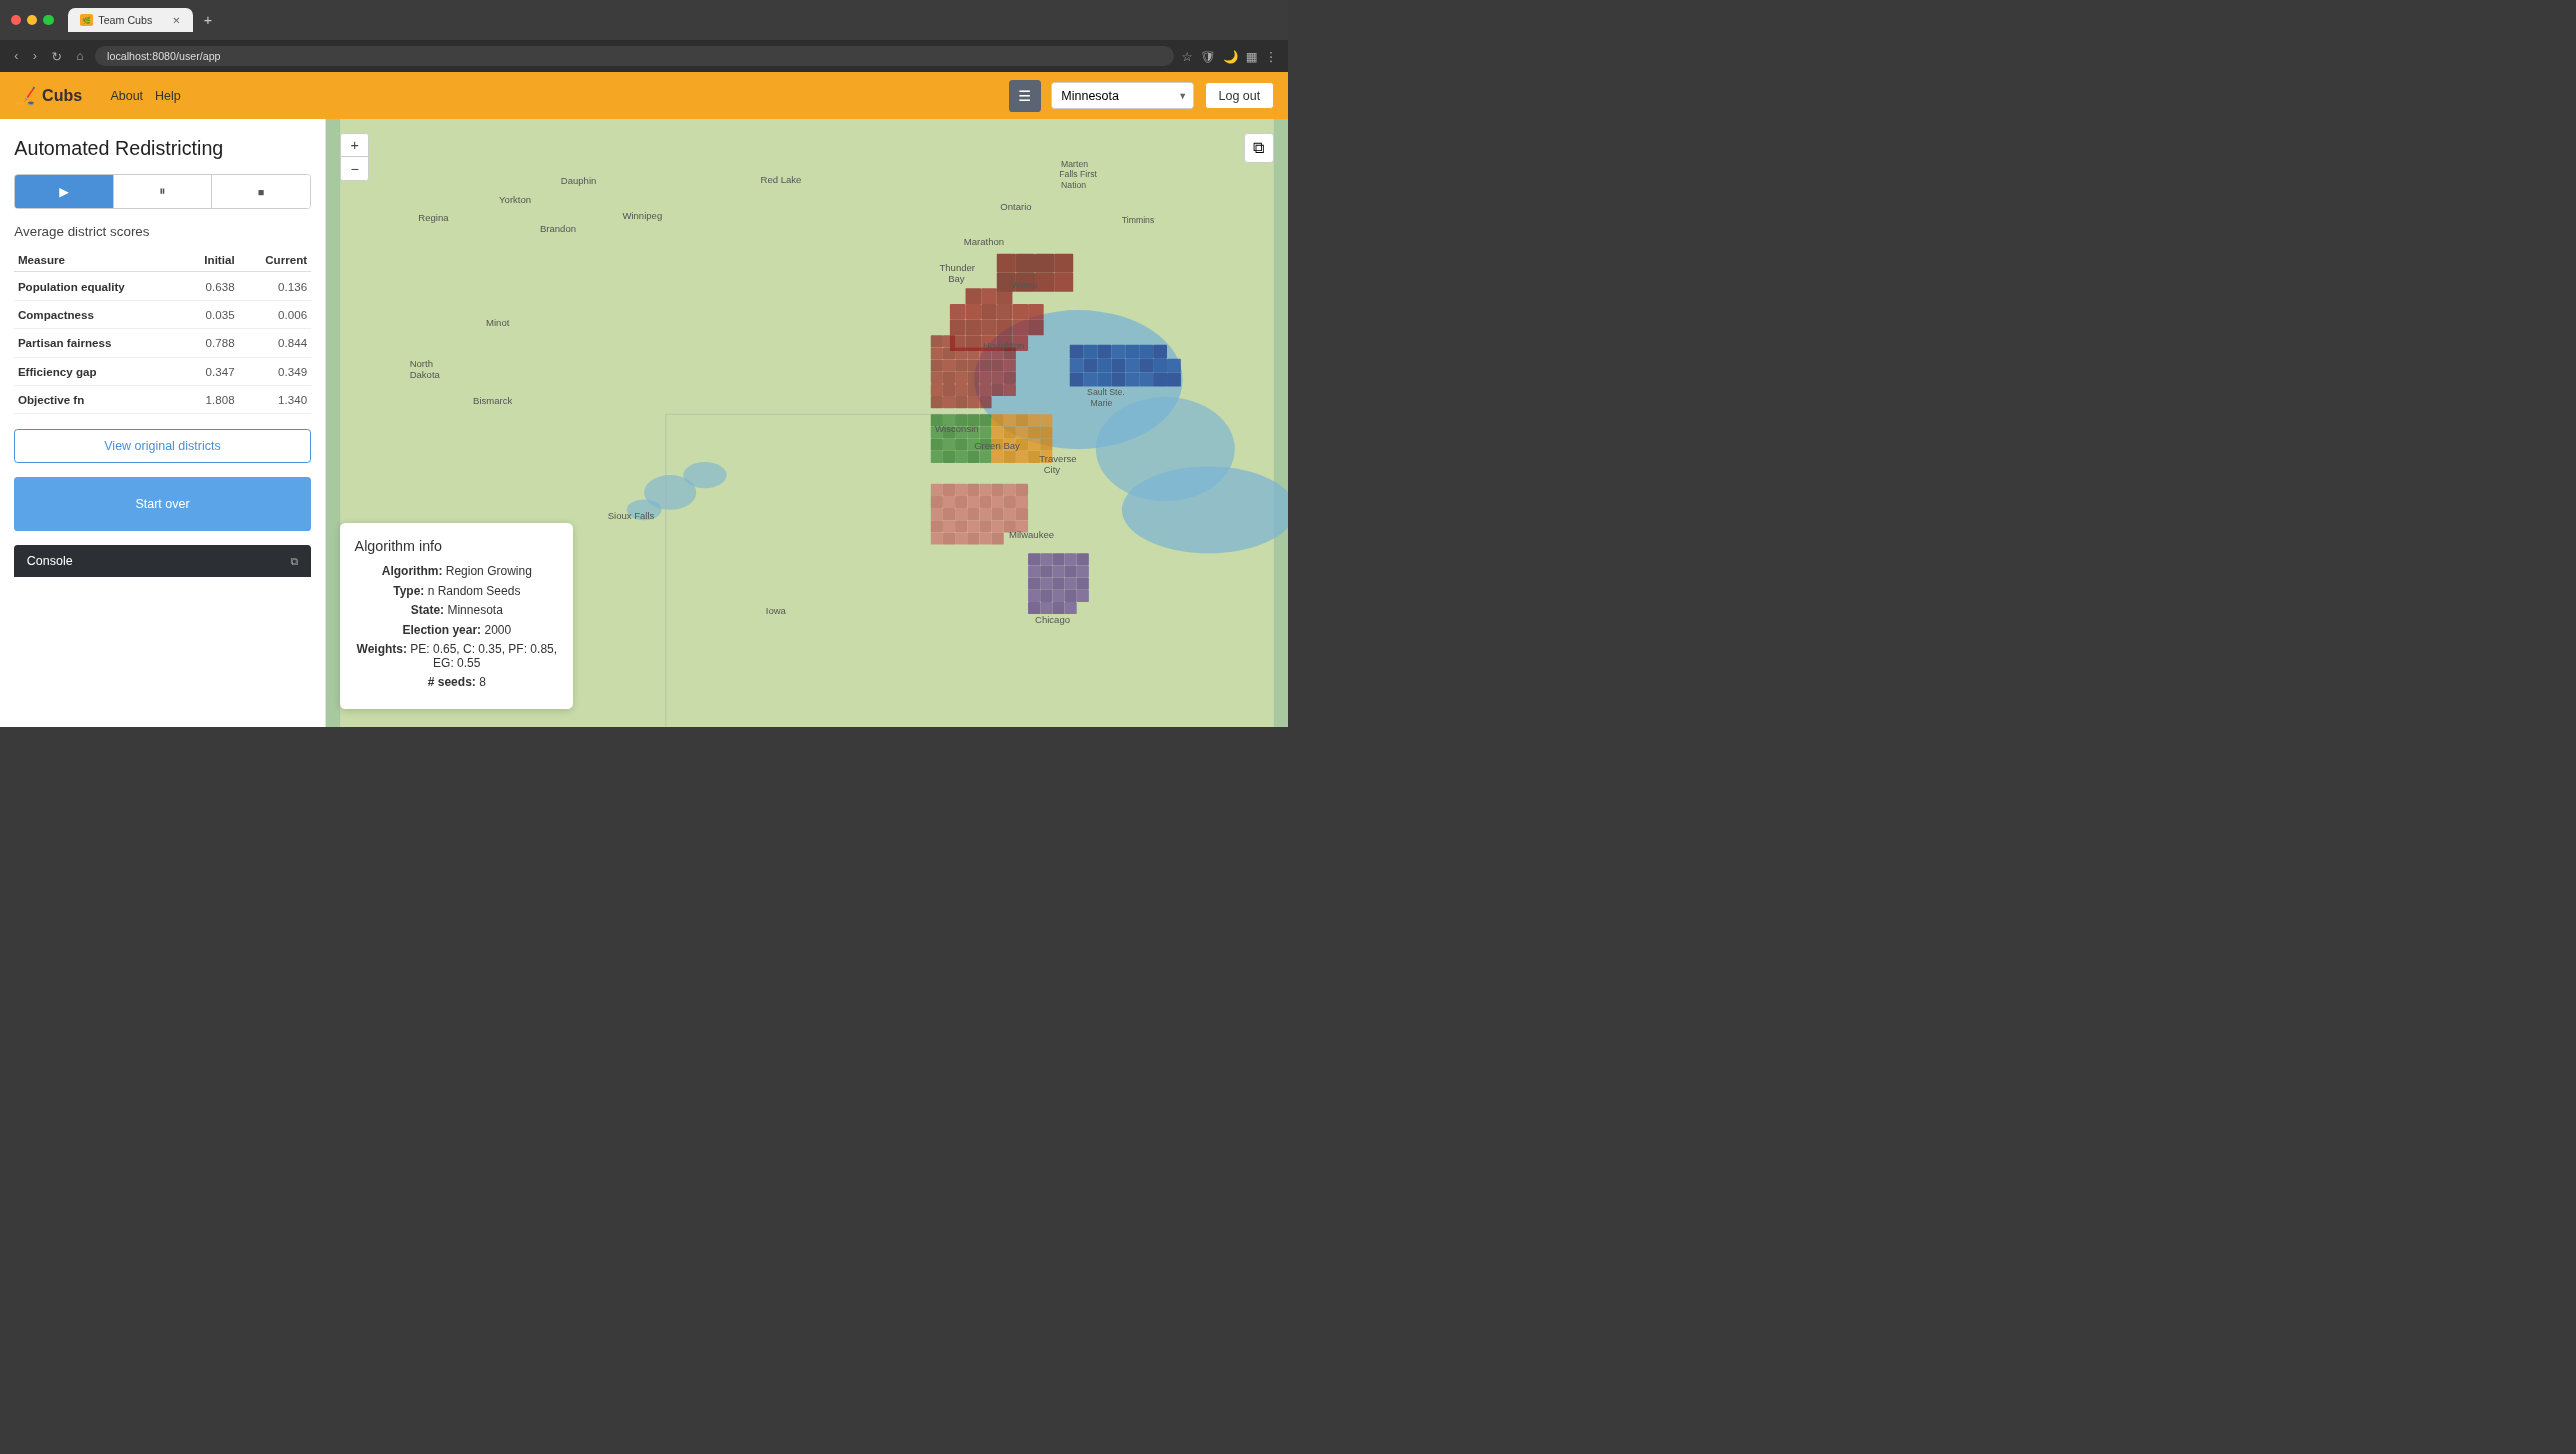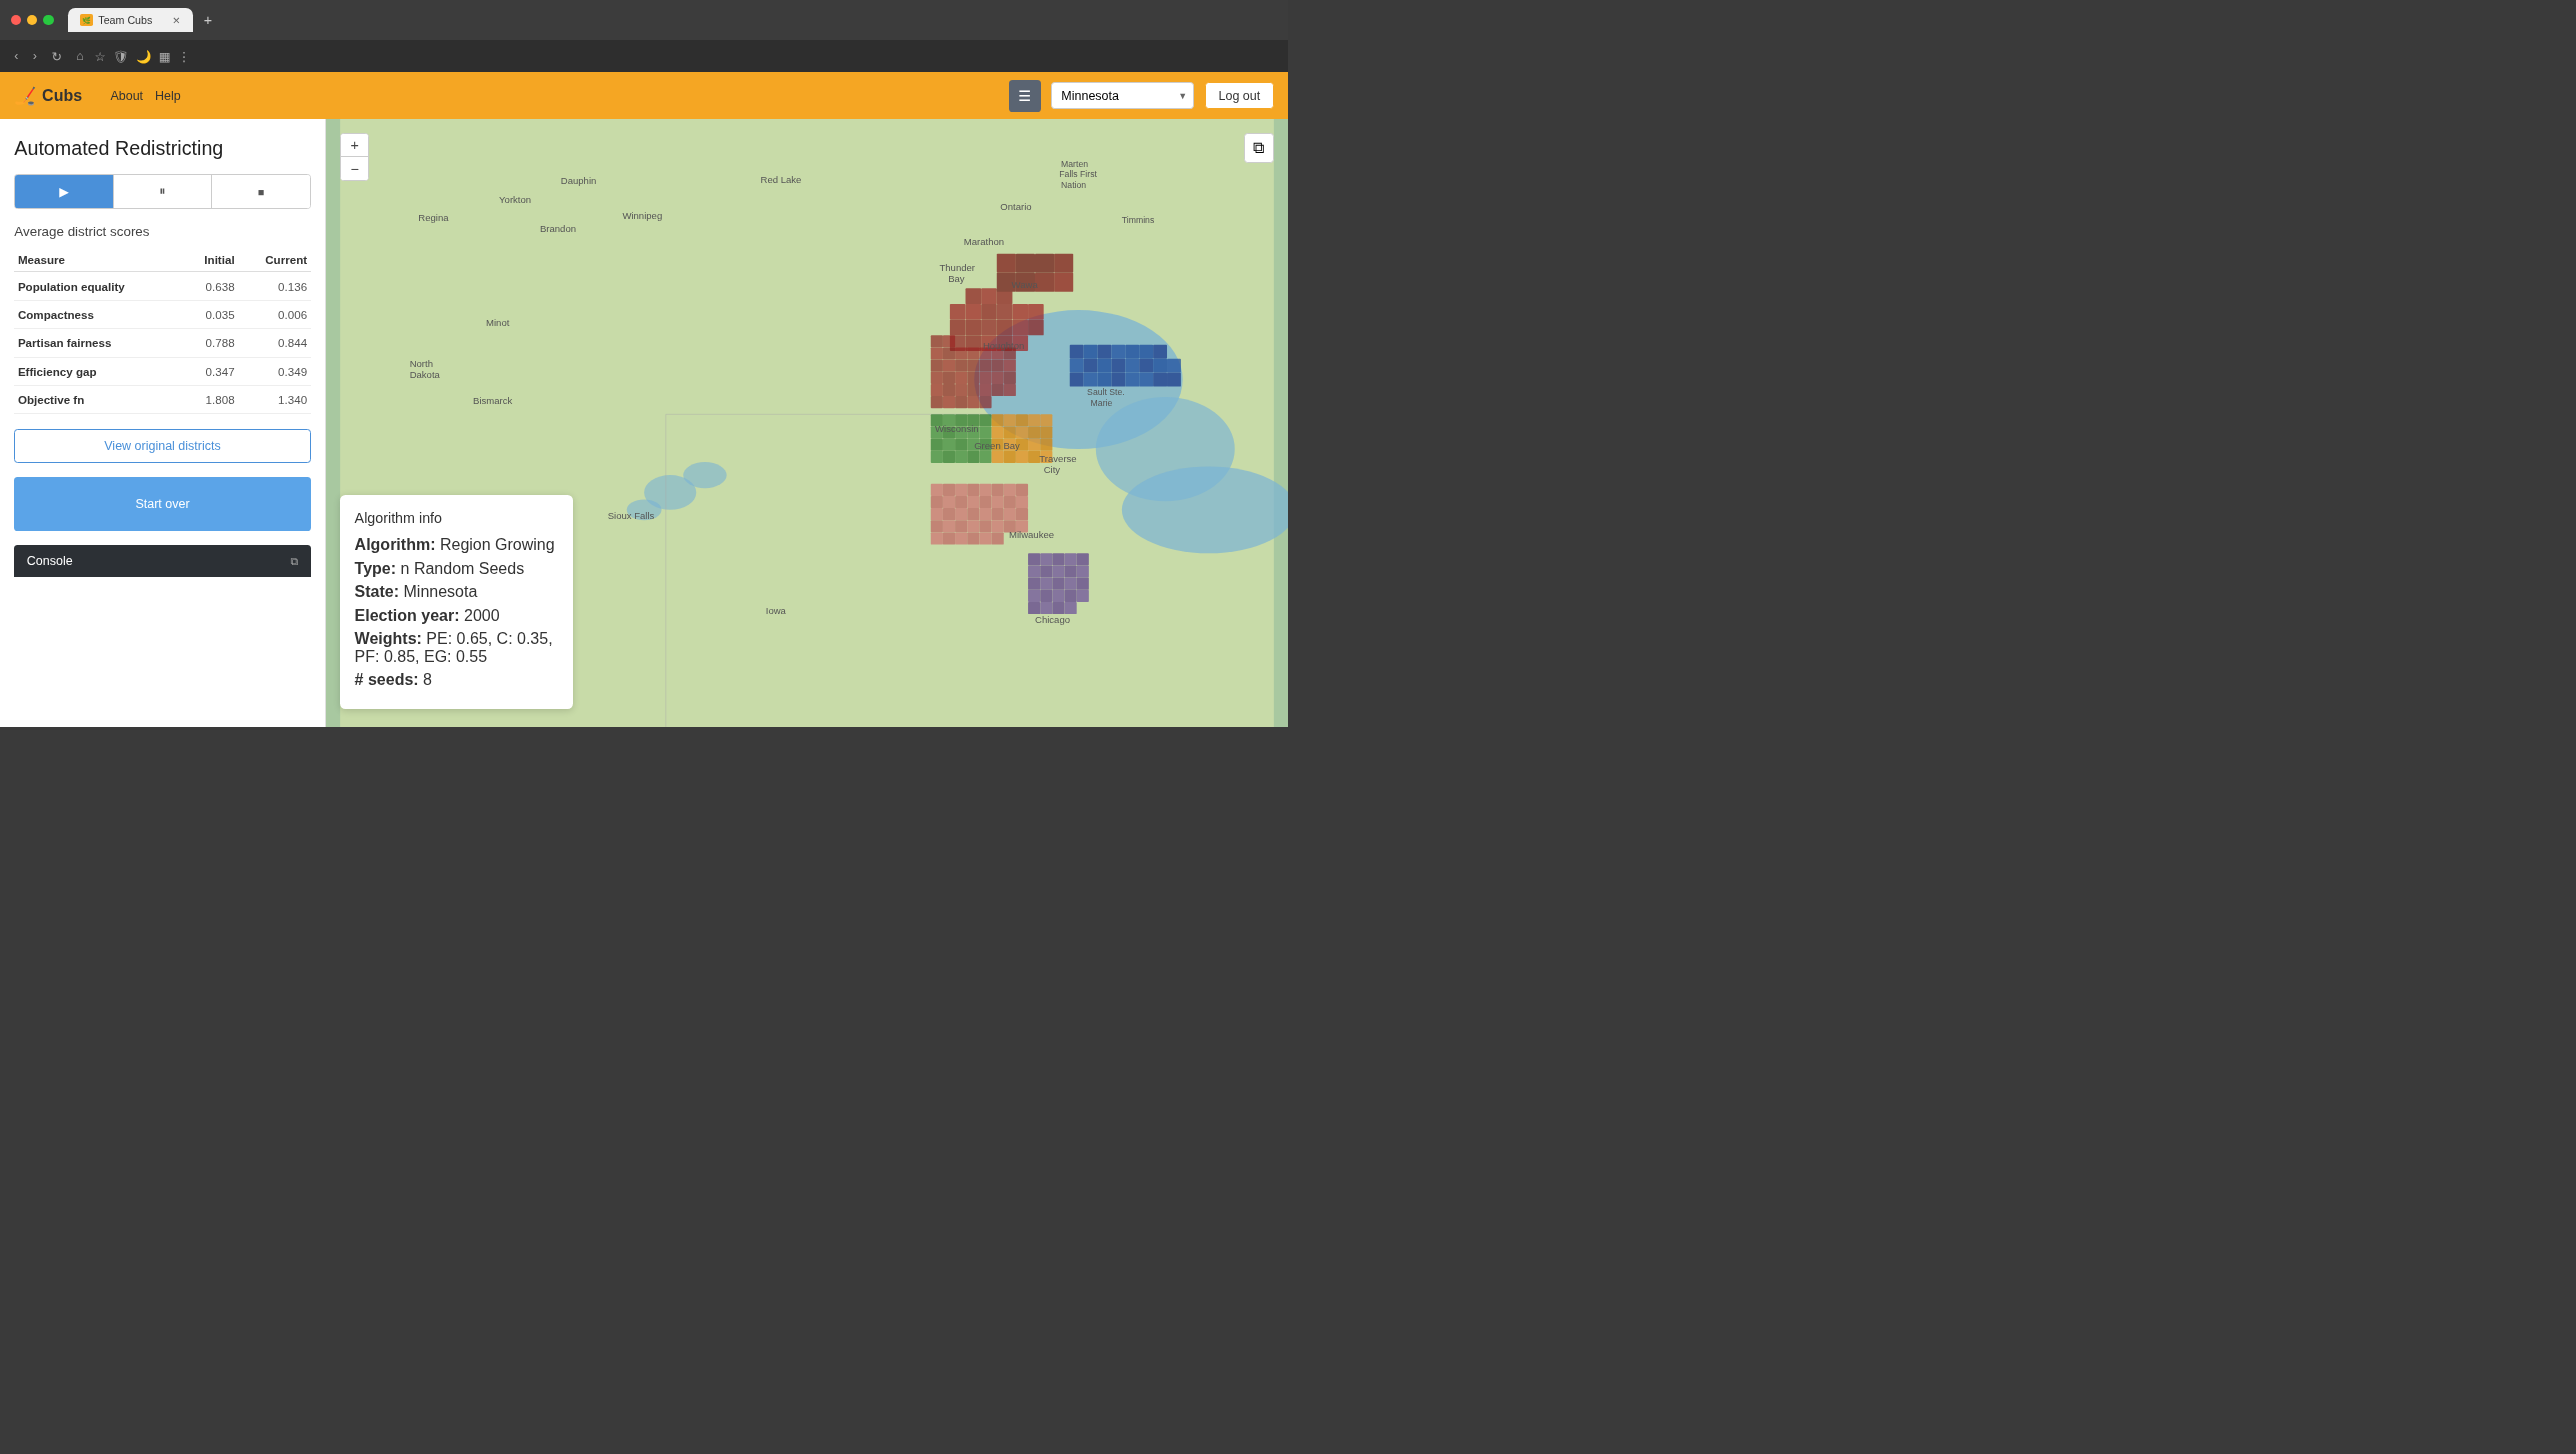--- a/index.html
+++ b/index.html
@@ -77,21 +77,21 @@
     
     .map-zoom { position: absolute; top: 14.3px; left: 14.3px; display: flex; flex-direction: column; border: 0.9px solid #ccc; border-radius: 3.6px; overflow: hidden; background: white; z-index: 10; }
     .zoom-btn { width: 27px; height: 23px; background: white; border: none; cursor: pointer; font-size: 14.3px; display: flex; align-items: center; justify-content: center; color: #444; border-bottom: 0.9px solid #ccc; }
     .zoom-btn:last-child { border-bottom: none; }
 
     .map-layers-btn { position: absolute; top: 14.3px; right: 14.3px; background: white; border: 0.9px solid #ccc; border-radius: 3.6px; width: 30px; height: 30px; display: flex; align-items: center; justify-content: center; cursor: pointer; z-index: 10; font-size: 16px; }
 
     
     .algo-panel { position: absolute; bottom: 18px; left: 14.3px; background: white; border-radius: 5.4px; padding: 14.3px; width: 233px; box-shadow: 0 1.8px 7.2px rgba(0,0,0,0.15); z-index: 10; }
     .algo-title { font-size: 14.3px; font-weight: 400; color: #333; margin-bottom: 10.7px; }
-    .algo-row { font-size: 16px; color: #333; margin-bottom: 5.4px; }
+    .algo-row { font-size: 12px; color: #333; margin-bottom: 5.4px; text-align: center; }
     .algo-row strong { font-weight: 600; }
 
     
     .precinct-panel { position: absolute; bottom: 18px; right: 14.3px; background: white; border-radius: 5.4px; padding: 14.3px; width: 179px; box-shadow: 0 1.8px 7.2px rgba(0,0,0,0.15); z-index: 10; }
     .precinct-title { font-size: 12.5px; font-weight: 400; color: #555; margin-bottom: 7.2px; }
     .precinct-name { font-size: 12.5px; font-weight: 700; color: #222; margin-bottom: 3.6px; }
     .precinct-id { font-size: 10.7px; color: #666; margin-bottom: 10.7px; }
     .view-data-btn { width: 100%; padding: 7.2px; background: #5a6472; border: none; color: white; border-radius: 3.6px; cursor: pointer; font-size: 11.6px; margin-bottom: 5.4px; }
     .add-seed-btn { width: 100%; padding: 7.2px; background: #5ba4e8; border: none; color: white; border-radius: 3.6px; cursor: pointer; font-size: 11.6px; }
   </style>
@@ -114,20 +114,23 @@
     </div>
     <button class="new-tab">+</button>
   </div>
 </div>
 
 <div class="browser-toolbar">
   <button class="nav-btn">‹</button>
   <button class="nav-btn">›</button>
   <button class="nav-btn">↻</button>
   <button class="nav-btn">⌂</button>
+  <div class="address-bar">
+    <span class="address-text">localhost:8080/user/app</span>
+  </div>
   <div class="browser-actions">
     <span>☆</span>
     <span>🛡</span>
     <span>🌙</span>
     <span>▦</span>
     <span>⋮</span>
   </div>
 </div>
 
 <div class="app">

